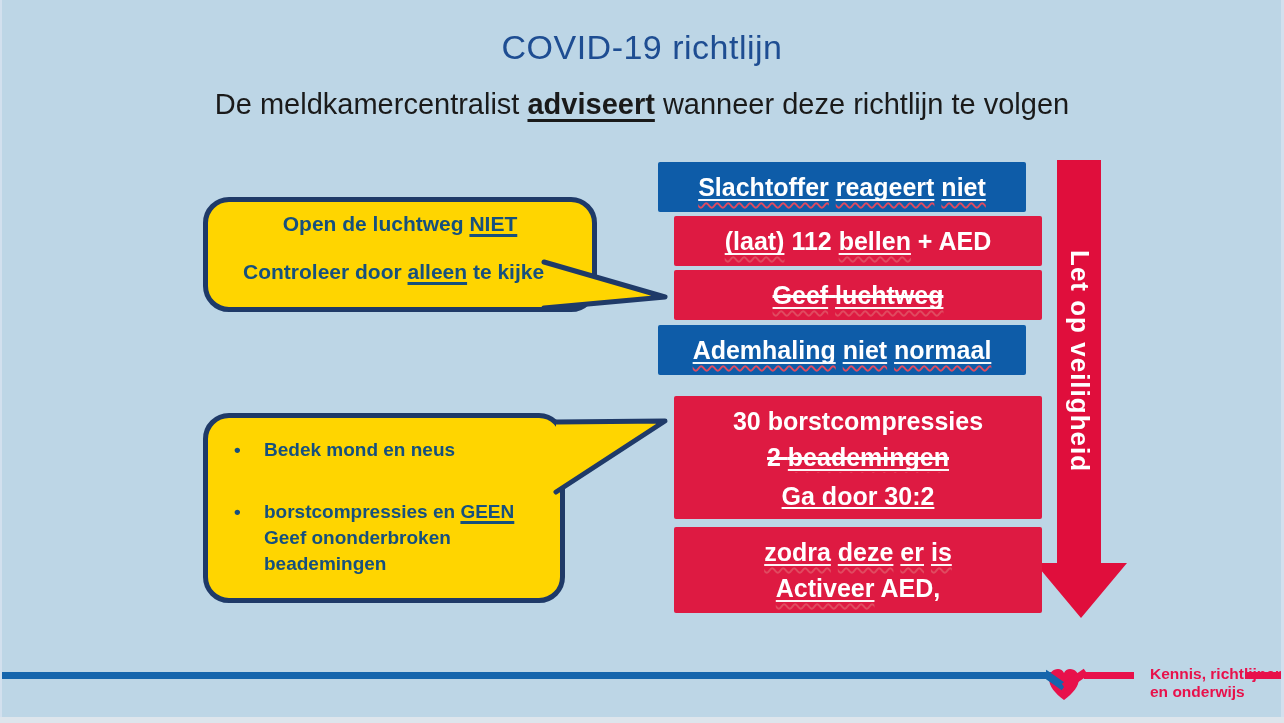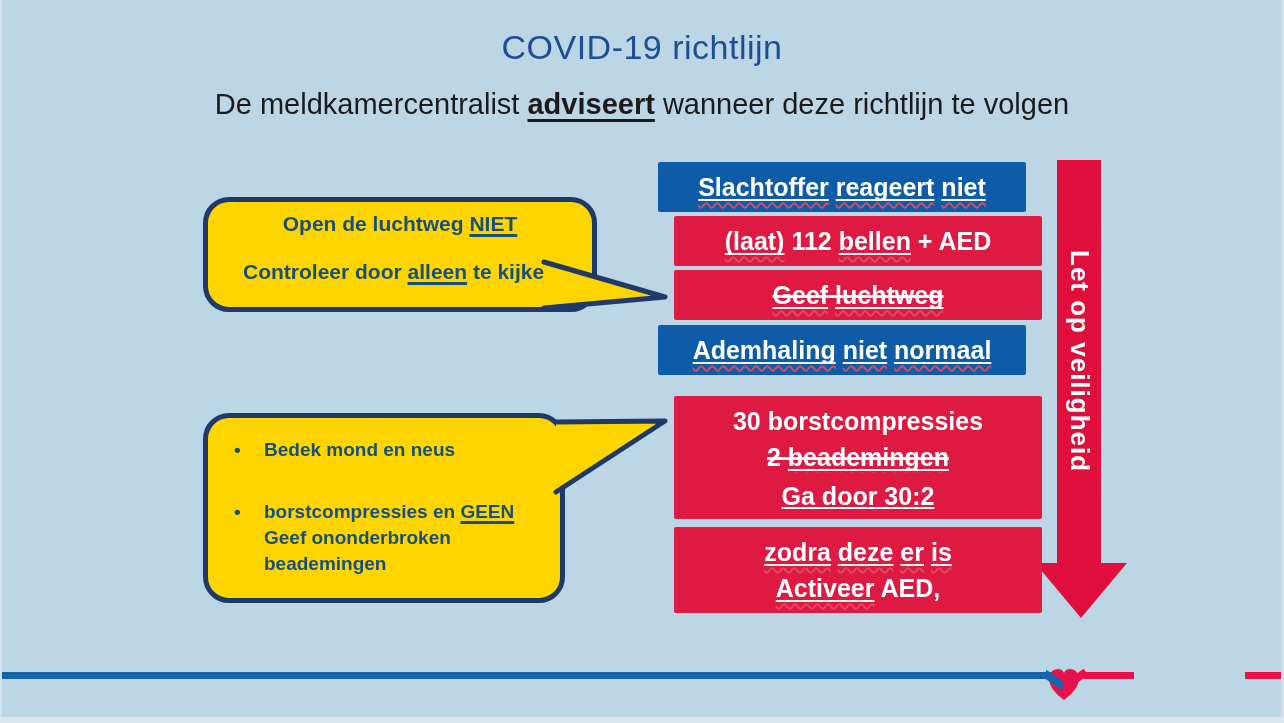--- a/index.html
+++ b/index.html
@@ -163,17 +163,21 @@
   </svg>
 
   <div class="divider"></div>
   <div class="dash" id="dash1"></div>
   <div class="dash" id="dash2"></div>
   <svg class="heart" width="40" height="42" viewBox="0 0 40 42" aria-hidden="true">
     <path d="M18 38 C9 31 3 25 3 16 C3 11 7 7 12 7 C14.5 7 17 8.5 18 11 C19 8.5 21.5 7 24 7 C29 7 33 11 33 16 C33 25 27 31 18 38 Z" style="fill:var(--footer-red)"></path>
     <path d="M-2 11 L18 25" style="stroke:var(--divider-blue);stroke-width:8;fill:none"></path>
     <path d="M18 25 L40 10" style="stroke:var(--footer-red);stroke-width:8;fill:none"></path>
   </svg>
+  <div class="footer-text">
+    <div>Kennis, richtlijnen</div>
+    <div>en onderwijs</div>
+  </div>
 
   <div class="edge-left"></div>
   <div class="edge-right"></div>
   <div class="edge-bottom"></div>
 </div>
 
 </body></html>

